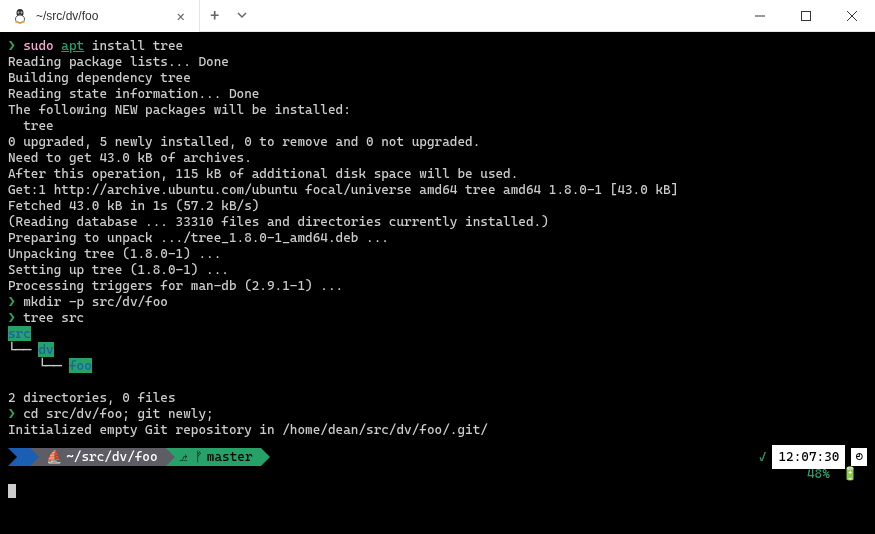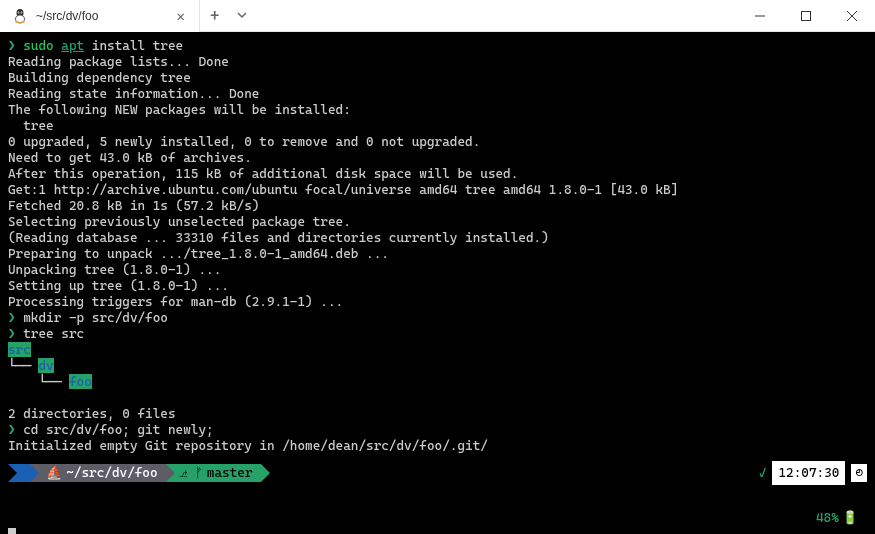--- a/index.html
+++ b/index.html
@@ -93,21 +93,21 @@
       line-height: 16px;
       position: relative;
     }
     .line {
       white-space: pre;
     }
     .prompt-arrow {
       color: #26a269;
     }
     .red-underline {
-      color: #22c55e;
+      color: #f9a8d4;
     }
     .green-underline {
       color: #26a269;
       text-decoration: underline;
     }
     .hl-dir {
       background: #26a269;
       color: #1a5fb4;
     }
     .tree-branch {
@@ -181,23 +181,22 @@
       color: #000000;
       padding: 0 4px;
       height: 18px;
       display: inline-flex;
       align-items: center;
     }
     .battery-row {
       display: flex;
       justify-content: flex-end;
       color: #26a269;
-      gap: 4px;
+      gap: 13px;
       padding-right: 8px;
-      margin-top: 28px;
     }
     .cursor-block {
       display: inline-block;
       width: 8px;
       height: 14px;
       background: #cccccc;
       vertical-align: middle;
     }
     .seg2-overlay {
       position: relative;
@@ -263,22 +262,21 @@
       <div class="line"><span class="prompt-arrow">❯ </span><span class="red-underline">sudo</span><span> </span><span class="green-underline">apt</span><span> install tree</span></div>
       <div class="line">Reading package lists... Done</div>
       <div class="line">Building dependency tree</div>
       <div class="line">Reading state information... Done</div>
       <div class="line">The following NEW packages will be installed:</div>
       <div class="line">  tree</div>
       <div class="line">0 upgraded, 5 newly installed, 0 to remove and 0 not upgraded.</div>
       <div class="line">Need to get 43.0 kB of archives.</div>
       <div class="line">After this operation, 115 kB of additional disk space will be used.</div>
       <div class="line">Get:1 http://archive.ubuntu.com/ubuntu focal/universe amd64 tree amd64 1.8.0-1 [43.0 kB]</div>
-      <div class="line">Fetched 20.8 kB in 1s (57.2 kB/s)</div>
-      <div class="line">Selecting previously unselected package tree.</div>
+      <div class="line">Fetched 43.0 kB in 1s (57.2 kB/s)</div>
       <div class="line">(Reading database ... 33310 files and directories currently installed.)</div>
       <div class="line">Preparing to unpack .../tree_1.8.0-1_amd64.deb ...</div>
       <div class="line">Unpacking tree (1.8.0-1) ...</div>
       <div class="line">Setting up tree (1.8.0-1) ...</div>
       <div class="line">Processing triggers for man-db (2.9.1-1) ...</div>
       <div class="line"><span class="prompt-arrow">❯ </span><span>mkdir -p src/dv/foo</span></div>
       <div class="line"><span class="prompt-arrow">❯ </span><span>tree src</span></div>
       <div class="line"><span class="tree-branch"></span><span class="hl-dir">src</span></div>
       <div class="line"><span class="tree-branch">└── </span><span class="hl-dir">dv</span></div>
       <div class="line"><span class="tree-branch">    └── </span><span class="hl-dir">foo</span></div>

